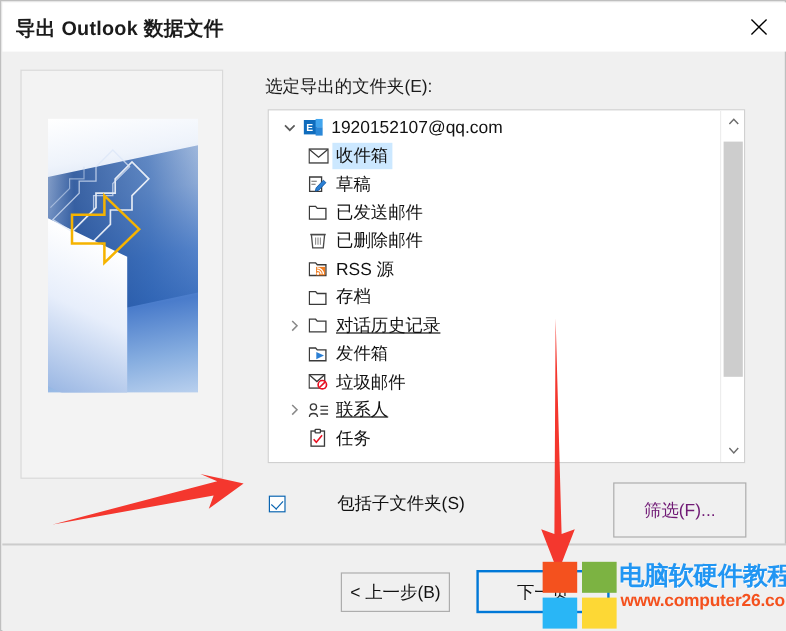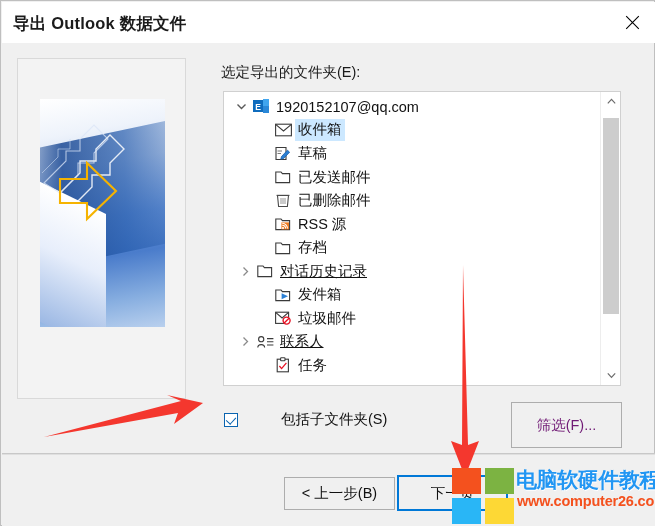--- a/index.html
+++ b/index.html
@@ -125,21 +125,21 @@
   .tree-row {
     display: flex;
     align-items: center;
     height: 23.5px;
     padding-left: 8px;
     font-size: 14.5px;
     color: #111111;
     white-space: nowrap;
   }
   .tree-row.root { padding-left: 8px; }
-  .tree-row.child { padding-left: 48px; }
+  .tree-row.child { padding-left: 30px; }
   .tree-row.child.has-exp { padding-left: 12px; text-decoration: underline; }
 
   .expander {
     width: 18px;
     min-width: 18px;
     display: flex;
     align-items: center;
     justify-content: center;
     color: #6d6d6d;
   }
@@ -263,21 +263,21 @@
     background: #f0f0f0;
     border: 1px solid #adadad;
     box-sizing: border-box;
     font-size: 14.5px;
     color: #111;
     display: flex;
     align-items: center;
     justify-content: center;
     cursor: default;
   }
-  .btn-back  { left: 283px; top: 476px; width: 111px; }
+  .btn-back  { left: 283px; top: 476px; width: 91px; }
   .btn-next  { left: 396px; top: 474px; width: 111px; height: 36px;
                border: 2px solid #0078d7; background: #f0f0f0; }
   .btn-cancel{ left: 509px; top: 476px; width: 111px; }
 
   
   .anno { position: absolute; pointer-events: none; }
   #arrow-h { left: 40px; top: 392px; }
   #arrow-v { left: 448px; top: 262px; }
 
   

